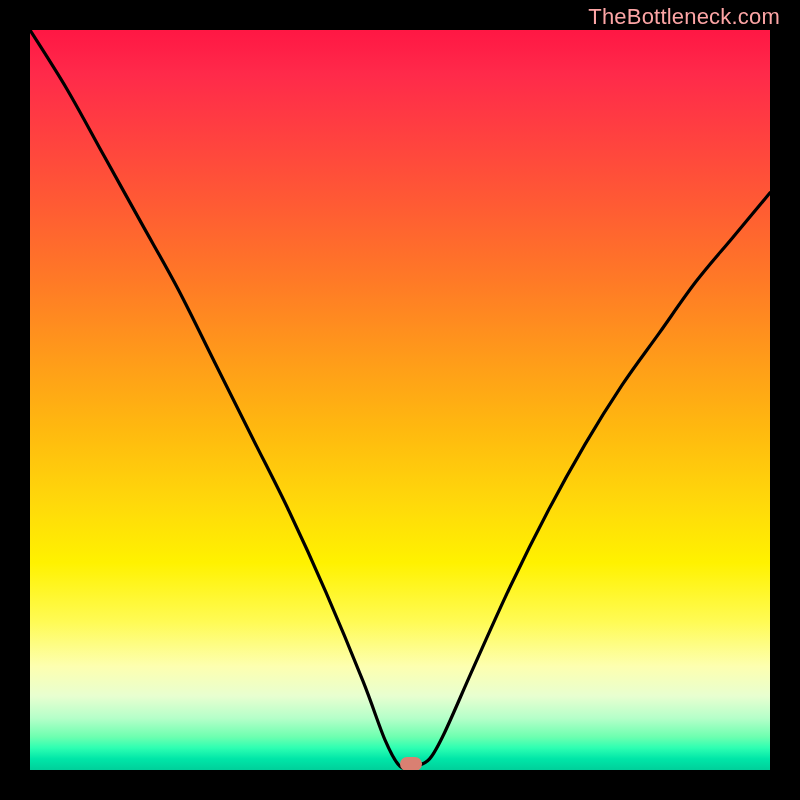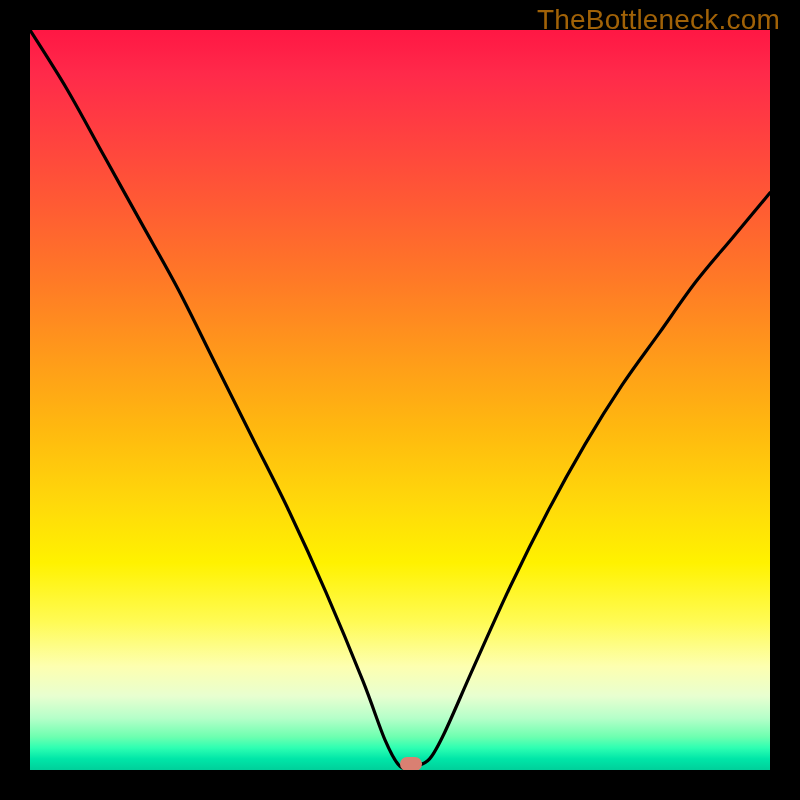--- a/index.html
+++ b/index.html
@@ -66,22 +66,22 @@
     width: 22px;
     height: 14px;
     border-radius: 7px;
     background: #d98072;
     transform: translate(-50%, -50%);
   }
   .watermark {
     position: absolute;
     top: 4px;
     right: 20px;
-    color: #a16207;
-    font-size: 28px;
+    color: #fca5a5;
+    font-size: 22px;
     letter-spacing: 0.2px;
     user-select: none;
   }
 </style>
 </head>
 <body>
 
 <div class="stage">
 
   <div class="watermark">TheBottleneck.com</div>

